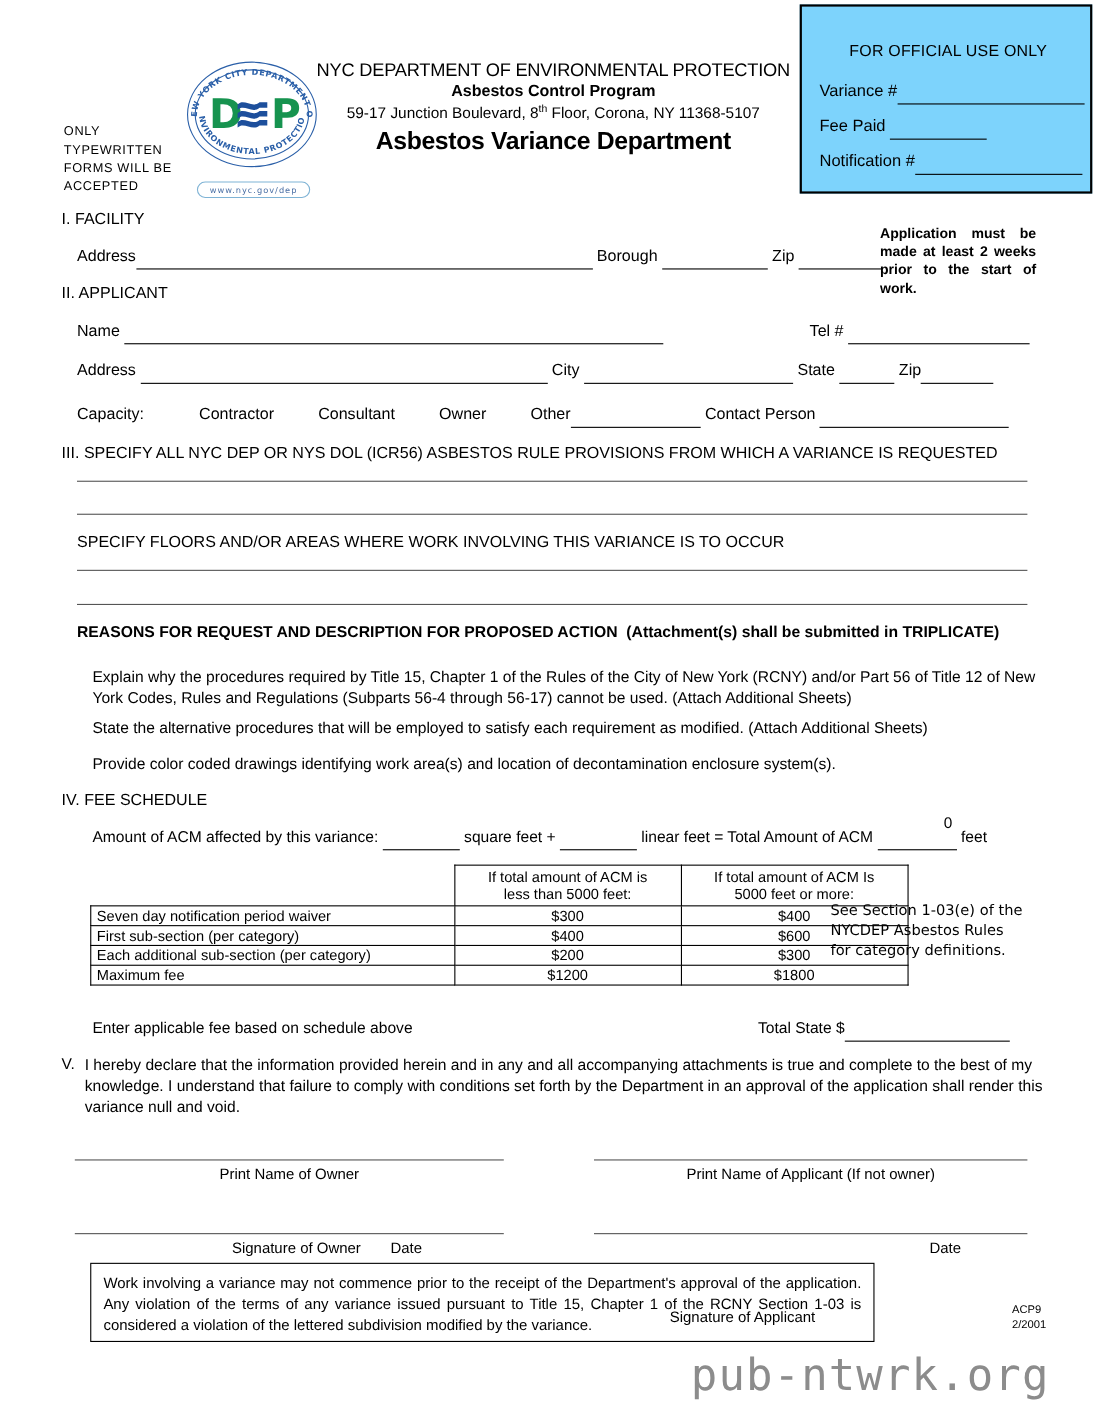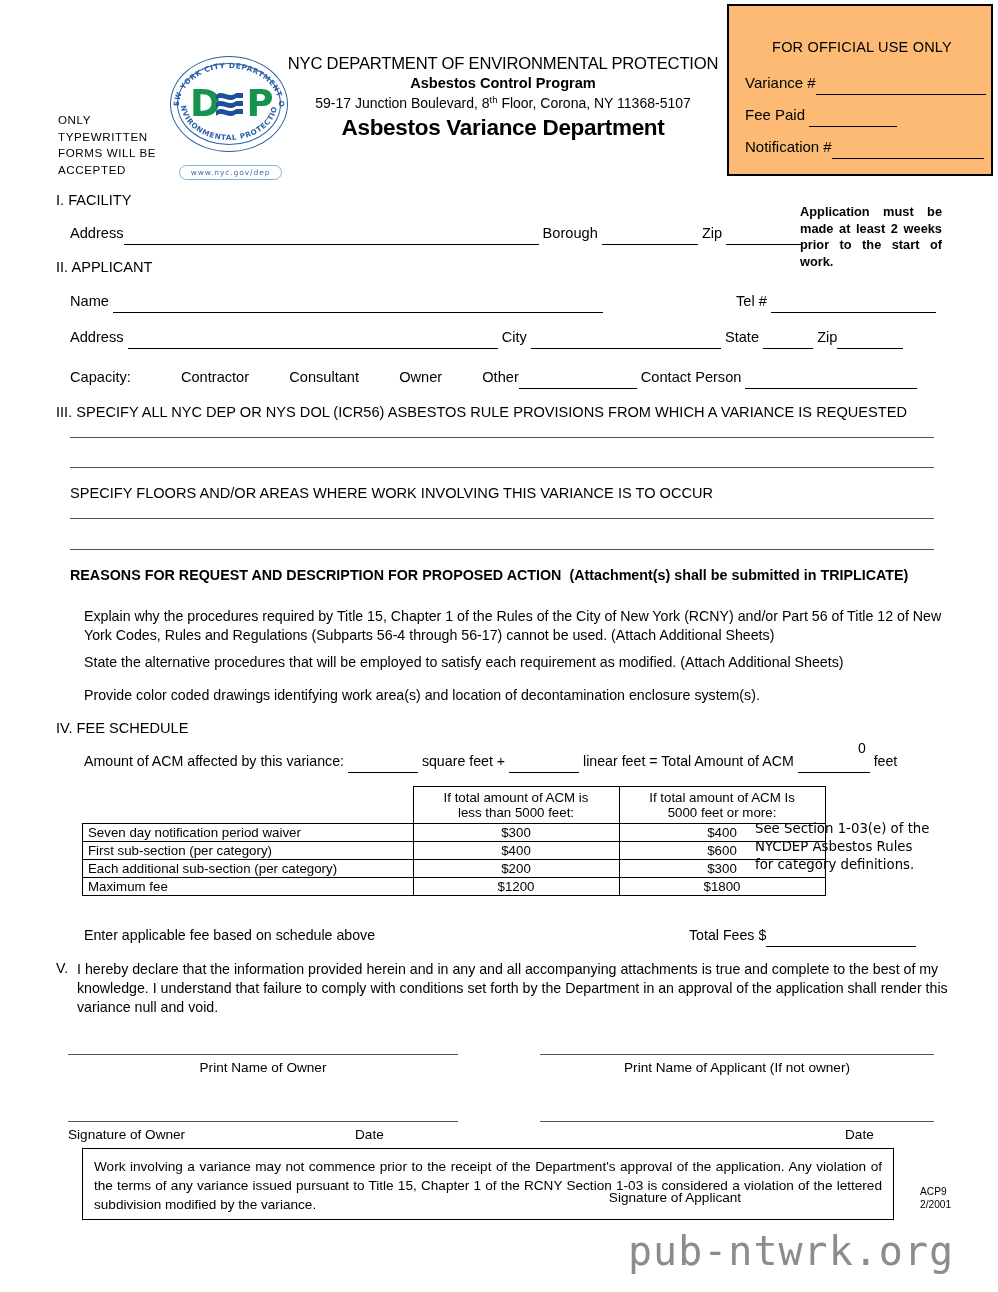--- a/index.html
+++ b/index.html
@@ -6,21 +6,21 @@
   body{
     width:998px;height:1292px;position:relative;overflow:hidden;
     font-family:"Liberation Sans",sans-serif;color:#000;
     -webkit-font-smoothing:antialiased;
   }
   .abs{position:absolute;}
 
   
   #official-box{
     left:727px;top:4px;width:266px;height:172px;
-    border:2px solid #000;background:#fdba74;box-sizing:border-box;
+    border:2px solid #000;background:#7dd3fc;box-sizing:border-box;
   }
   #official-title{left:0;top:33px;width:266px;text-align:center;font-size:14.5px;letter-spacing:.2px;}
   .off-row{left:16px;font-size:15px;white-space:nowrap;}
   .off-ul{display:inline-block;border-bottom:1.4px solid #000;vertical-align:-3px;}
 
   
   #typewritten{
     left:58px;top:112px;width:120px;font-size:11.6px;line-height:16.5px;
     letter-spacing:.6px;
   }
@@ -80,21 +80,21 @@
   #fee-table .blank{border:none;}
   #fee-table .lbl{width:290px;}
   #fee-table .amt{width:165px;text-align:center;}
   #fee-note{
     left:755px;top:820px;width:175px;font-size:13.3px;line-height:18px;
     font-family:"DejaVu Sans",sans-serif;
   }
 
   
   #warn-box{
-    left:82px;top:1148px;width:812px;height:72px;
+    left:82px;top:1148px;width:713px;height:72px;
     border:1.6px solid #000;box-sizing:border-box;padding:8px 11px;
     font-size:13.6px;line-height:19px;text-align:justify;
   }
   #form-id{left:920px;top:1186px;font-size:10.2px;line-height:12.5px;}
 
   #watermark{
     left:628px;top:1228px;font-family:"DejaVu Sans Mono",monospace;
     font-size:40px;color:#8c8c8c;letter-spacing:1px;
   }
   .sigcap{font-size:13.6px;}
@@ -235,34 +235,34 @@
       <td class="amt">$1200</td>
       <td class="amt">$1800</td>
     </tr>
   </tbody>
 </table>
 
 <div class="abs" id="fee-note">See Section 1-03(e) of the NYCDEP Asbestos Rules for category definitions.</div>
 
 <div class="abs body14" style="left:84px;top:927px;">Enter applicable fee based on schedule above</div>
 <div class="abs body14" style="left:689px;top:927px;white-space:nowrap;">
-  <span>Total Fees $</span><span class="ul" style="width:150px;">&nbsp;</span>
+  <span>Total State $</span><span class="ul" style="width:150px;">&nbsp;</span>
 </div>
 
 <div class="abs body14" style="left:56px;top:960px;">V.</div>
 <div class="abs body14" style="left:77px;top:960px;width:880px;line-height:19px;">I hereby declare that the information provided herein and in any and all accompanying attachments is true and complete to the best of my knowledge.  I understand that failure to comply with conditions set forth by the Department in an approval of the application shall render this variance null and void.</div>
 
 <div class="abs fullrule" style="left:68px;top:1054px;width:390px;"></div>
 <div class="abs sigcap" style="left:68px;top:1060px;width:390px;text-align:center;">Print Name of Owner</div>
 
 <div class="abs fullrule" style="left:540px;top:1054px;width:394px;"></div>
 <div class="abs sigcap" style="left:540px;top:1060px;width:394px;text-align:center;">Print Name of Applicant (If not owner)</div>
 
 <div class="abs fullrule" style="left:68px;top:1121px;width:390px;"></div>
-<div class="abs sigcap" style="left:68px;top:1127px;width:260px;text-align:left;">Signature of Owner</div>
+<div class="abs sigcap" style="left:68px;top:1127px;width:260px;text-align:right;">Signature of Owner</div>
 <div class="abs sigcap" style="left:355px;top:1127px;">Date</div>
 
 <div class="abs fullrule" style="left:540px;top:1121px;width:394px;"></div>
 <div class="abs sigcap" style="left:540px;top:1190px;width:270px;text-align:center;">Signature of Applicant</div>
 <div class="abs sigcap" style="left:845px;top:1127px;">Date</div>
 
 <div class="abs" id="warn-box">Work involving a variance may not commence prior to the receipt of the Department's approval of the application.  Any violation of the terms of any variance issued pursuant to Title 15, Chapter 1 of the RCNY Section 1-03 is considered a violation of the lettered subdivision modified by the variance.</div>
 <div class="abs" id="form-id">
   <div>ACP9</div>
   <div>2/2001</div>

